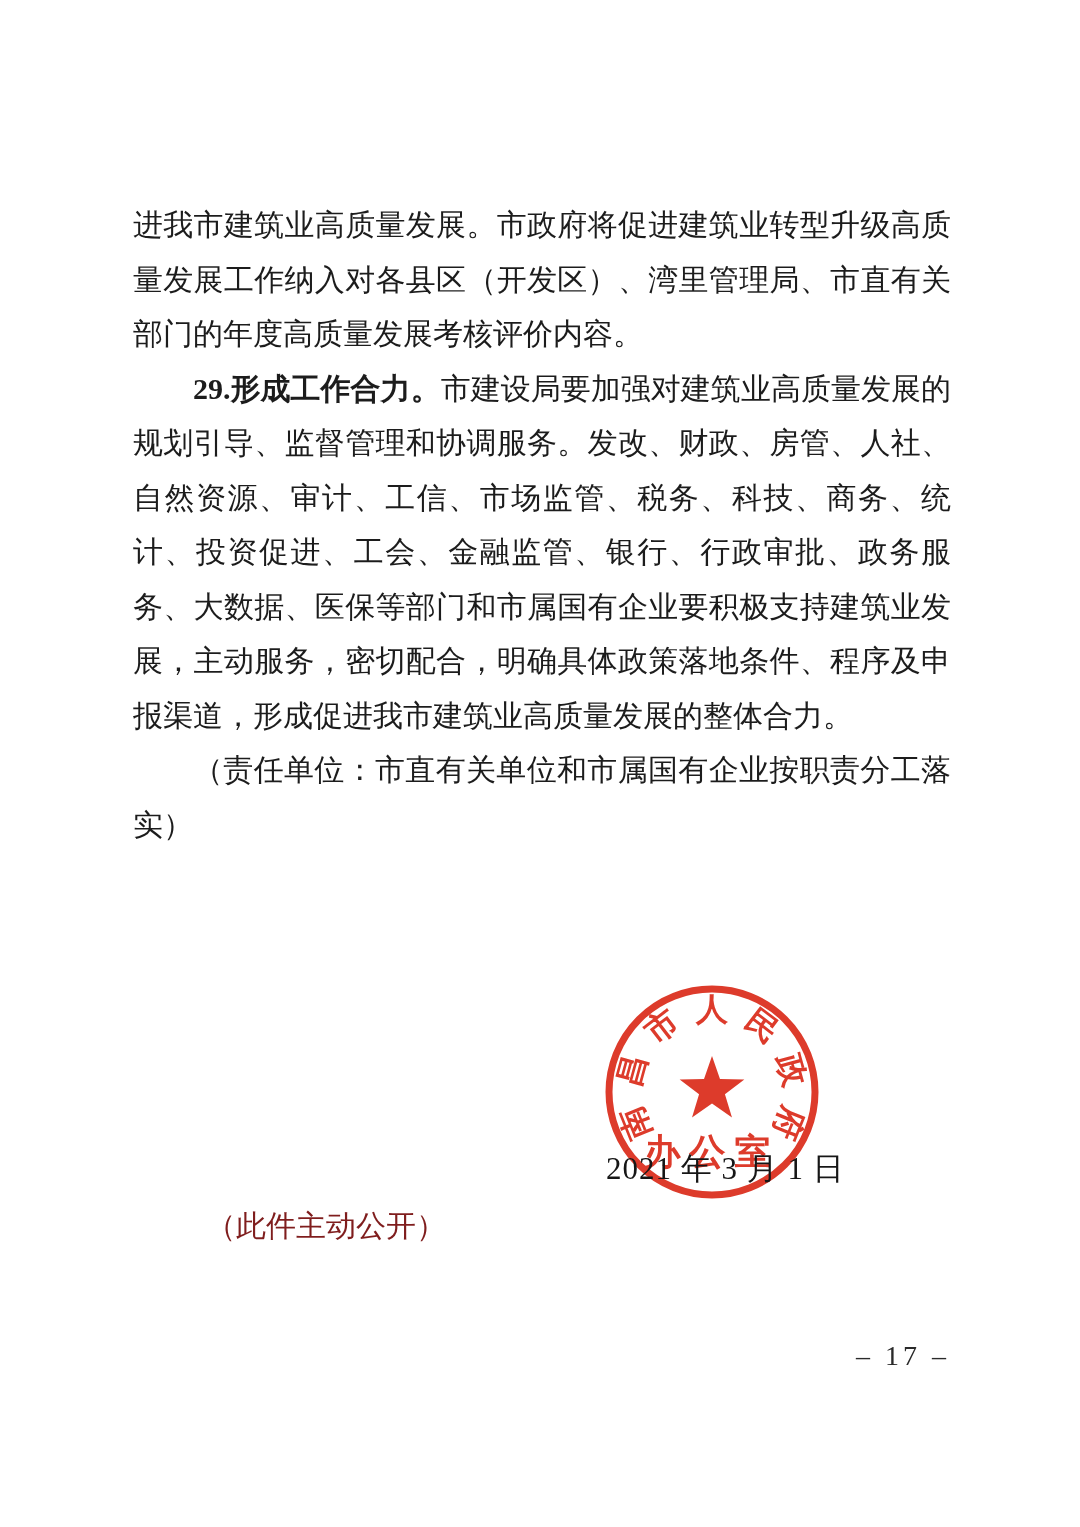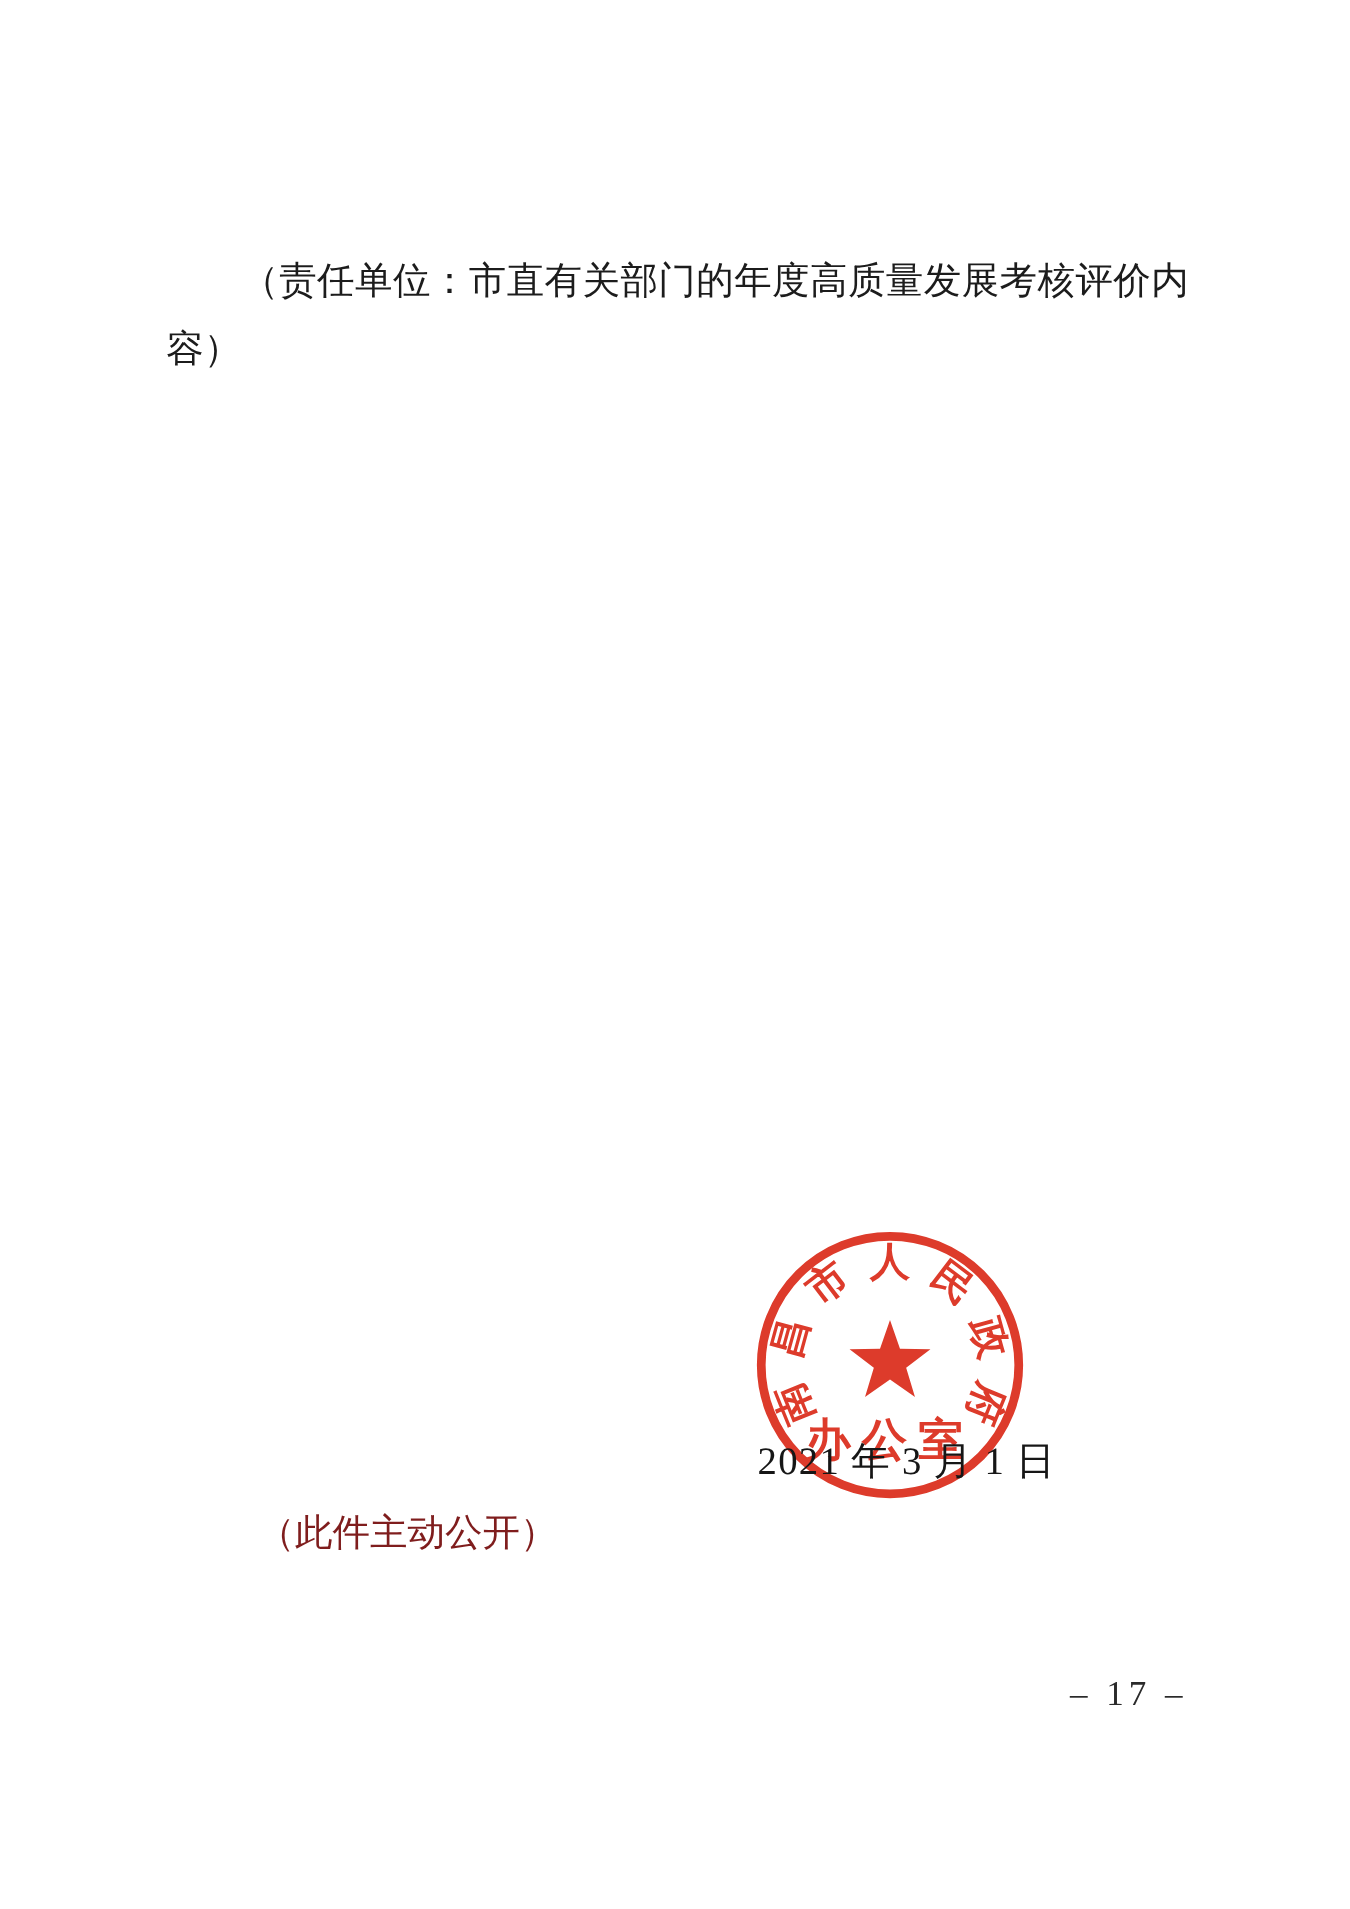--- a/index.html
+++ b/index.html
@@ -76,21 +76,23 @@
     letter-spacing: 4px;
     color: #2a2a2a;
     white-space: nowrap;
     margin-left: 12px;
   }
 </style>
 </head>
 <body>
 
 <div class="doc-body">
-  <p class="para indent">（责任单位：市直有关部门的年度高质量发展考核评价内容）</p>
+  <p class="para">进我市建筑业高质量发展。市政府将促进建筑业转型升级高质量发展工作纳入对各县区（开发区）、湾里管理局、市直有关部门的年度高质量发展考核评价内容。</p>
+  <p class="para indent"><span class="lead">29.形成工作合力。</span><span>市建设局要加强对建筑业高质量发展的规划引导、监督管理和协调服务。发改、财政、房管、人社、自然资源、审计、工信、市场监管、税务、科技、商务、统计、投资促进、工会、金融监管、银行、行政审批、政务服务、大数据、医保等部门和市属国有企业要积极支持建筑业发展，主动服务，密切配合，明确具体政策落地条件、程序及申报渠道，形成促进我市建筑业高质量发展的整体合力。</span></p>
+  <p class="para indent">（责任单位：市直有关单位和市属国有企业按职责分工落实）</p>
 </div>
 
 <div class="seal-wrap">
   <svg width="234" height="234" viewBox="0 0 234 234">
     <circle class="seal-ring" cx="117" cy="117" r="103" stroke="#dd3b2b"></circle>
     <polygon points="117,81 124.99,104 149.34,104.49 129.93,119.2 136.99,142.51 117,128.6 97.01,142.51 104.07,119.2 84.66,104.49 109.01,104" fill="#dd3b2b"></polygon>
     <g id="seal-arc">
         <text transform="translate(40.04,148.09) rotate(-112.00)" text-anchor="middle" dominant-baseline="central" class="seal-arc-char" fill="#dd3b2b">南</text>
         <text transform="translate(36.95,95.05) rotate(-74.67)" text-anchor="middle" dominant-baseline="central" class="seal-arc-char" fill="#dd3b2b">昌</text>
         <text transform="translate(66.66,51.00) rotate(-37.33)" text-anchor="middle" dominant-baseline="central" class="seal-arc-char" fill="#dd3b2b">市</text>

